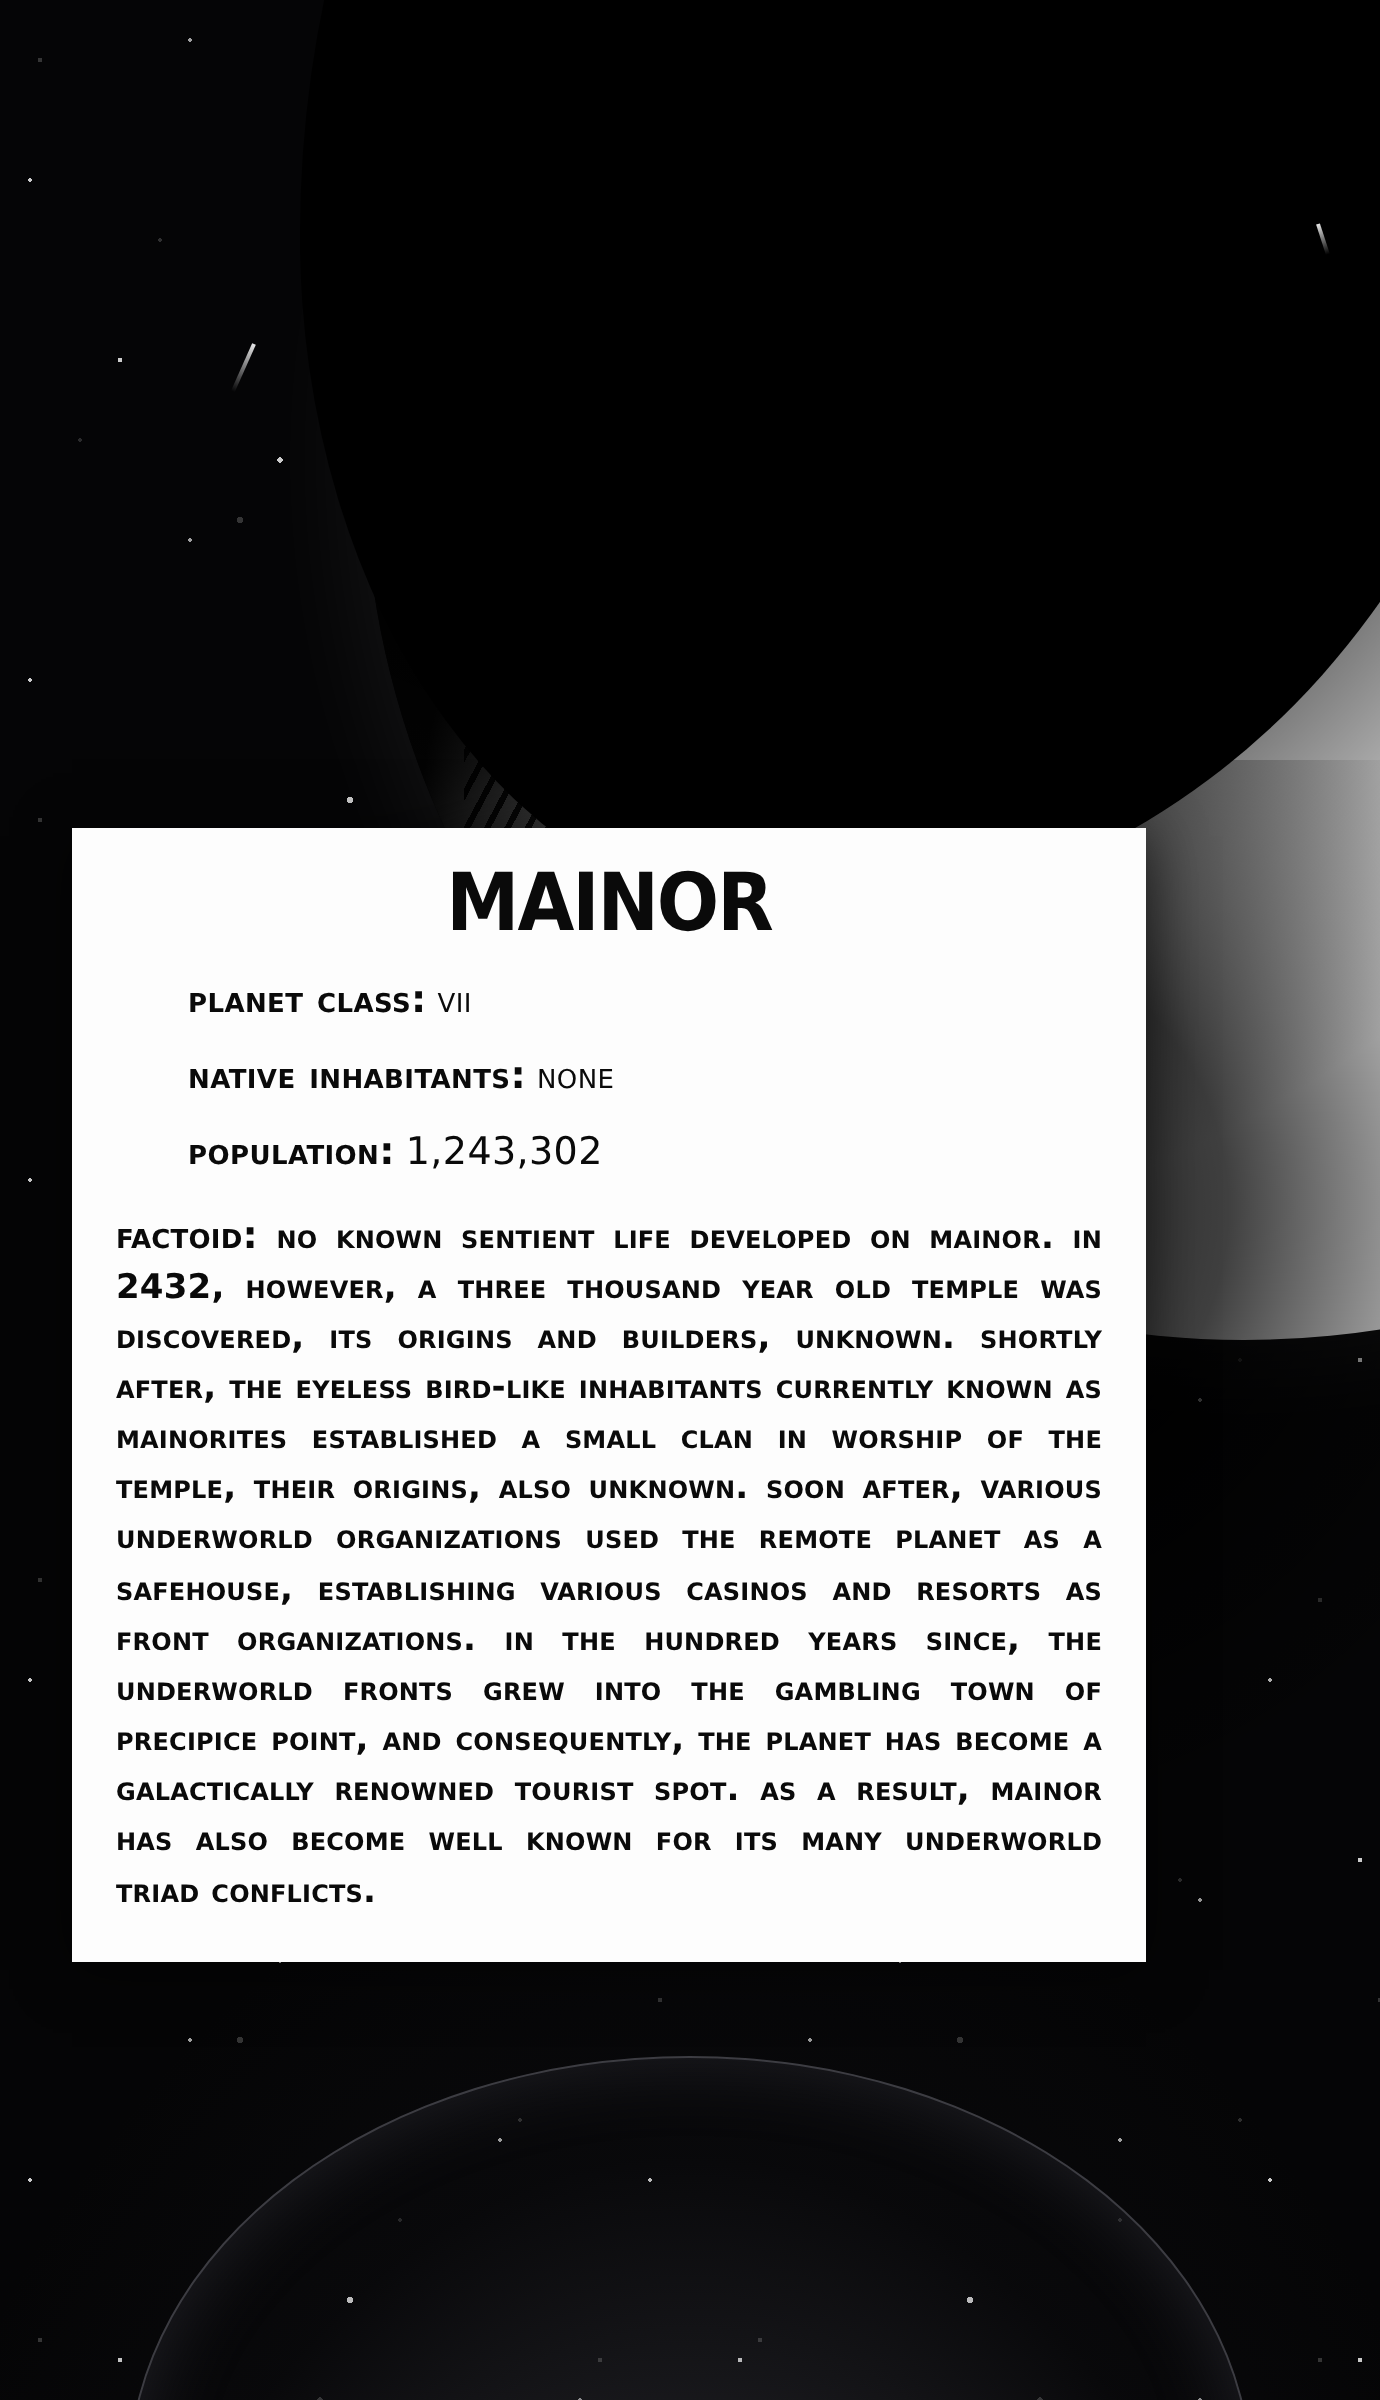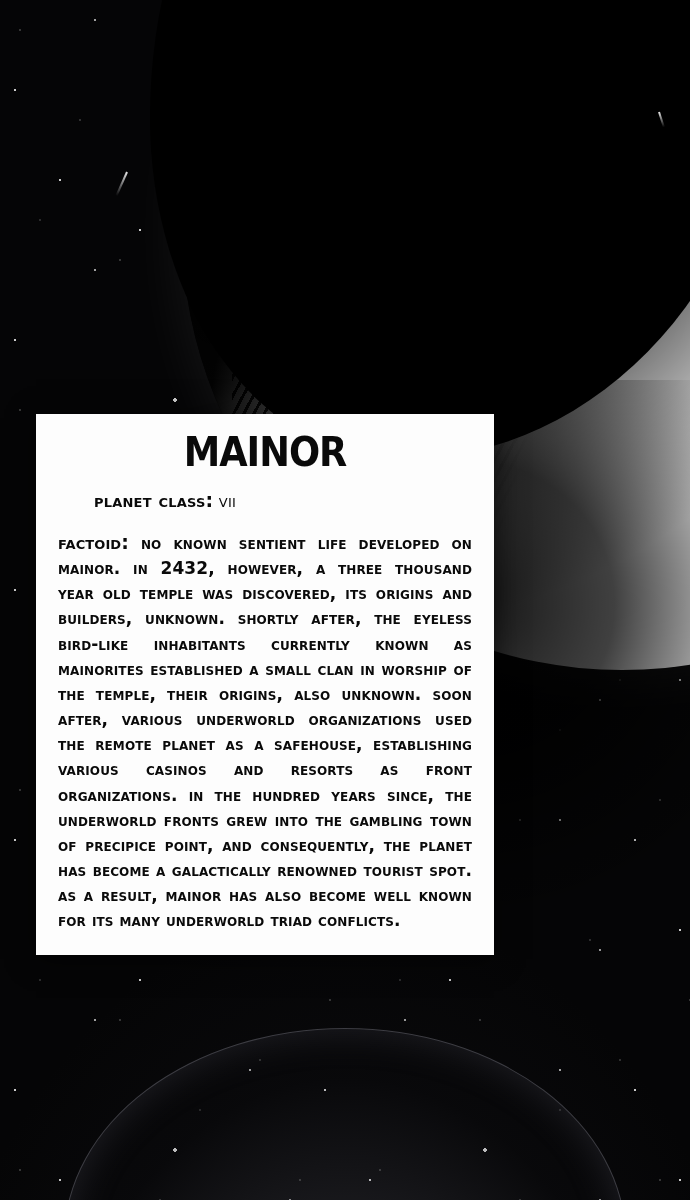--- a/index.html
+++ b/index.html
@@ -159,21 +159,21 @@
     width: 2px;
     background: linear-gradient(to bottom, rgba(255,255,255,0.9), rgba(255,255,255,0));
     transform-origin: top center;
   }
 
   
   .card {
     position: absolute;
     left: 36px;
     top: 414px;
-    width: 458px;
+    width: 537px;
     background: #fdfdfd;
     color: #0a0a0a;
     padding: 14px 22px 22px 22px;
     box-sizing: border-box;
     box-shadow: 0 4px 26px rgba(0,0,0,0.6);
   }
   .card-title {
     text-align: center;
     font-family: "DejaVu Sans", sans-serif;
     font-weight: 900;
@@ -244,21 +244,29 @@
   <div class="arc-bottom"></div>
 
   <div class="card">
     <div class="card-title">MAINOR</div>
 
     <p class="field">
       <span class="label">Planet Class:</span>
       <span class="value">VII</span>
     </p>
 
-
+    <p class="field">
+      <span class="label">Native inhabitants:</span>
+      <span class="value">None</span>
+    </p>
+
+    <p class="field">
+      <span class="label">Population:</span>
+      <span class="value">1,243,302</span>
+    </p>
 
 
     <p class="factoid">
       <span class="label">Factoid:</span><span> No known sentient life developed on Mainor. In 2432, however, a three thousand year old temple was discovered, its origins and builders, unknown. Shortly after, the eyeless bird-like inhabitants currently known as Mainorites established a small clan in worship of the temple, their origins, also unknown. Soon after, various underworld organizations used the remote planet as a safehouse, establishing various casinos and resorts as front organizations. In the hundred years since, the underworld fronts grew into the gambling town of Precipice Point, and consequently, the planet has become a galactically renowned tourist spot. As a result, Mainor has also become well known for its many underworld triad conflicts.</span>
     </p>
   </div>
 
 </div>
 
 </body></html>

